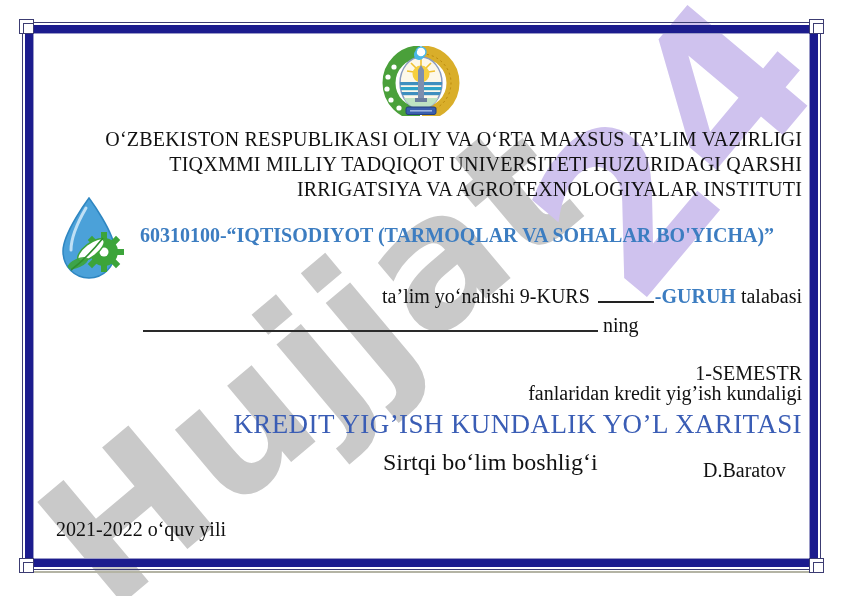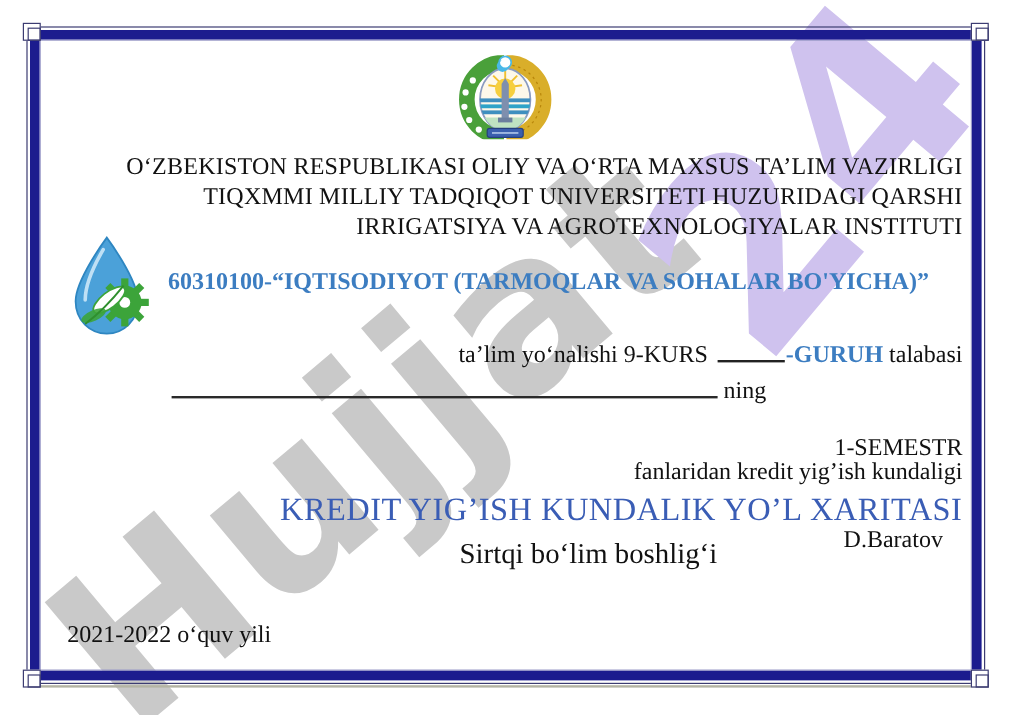--- a/index.html
+++ b/index.html
@@ -31,21 +31,21 @@
   .specialty{top:224px;left:118px;right:46px;text-align:center;font-size:20px;font-weight:bold;color:#3c7dc1;}
   .courseline{top:285px;font-size:20px;}
   .blank-short{display:inline-block;width:56px;border-bottom:2px solid #222;height:15px;margin:0 1px 0 8px;}
   .group-blue{font-weight:bold;color:#3c7dc1;margin-top:28px;}
   .nameline{top:314px;left:143px;width:520px;font-size:20px;white-space:nowrap;}
   .blank-long{display:inline-block;width:455px;border-bottom:2px solid #2a2a2a;height:16px;}
   .semester{top:362px;font-size:20px;}
   .subtitle{top:382px;font-size:20px;}
   .maintitle{top:409px;font-size:27px;font-weight:normal;color:#3a5db5;letter-spacing:0.4px;}
   .sig-role{top:449px;left:383px;font-size:24px;}
-  .sig-name{top:439px;left:703px;font-size:20px;}
+  .sig-name{top:459px;left:703px;font-size:20px;}
   .year{top:518px;left:56px;font-size:20px;}
 </style>
 </head>
 <body>
 
 <div class="page">
 
   <div class="abs wm wm-hujjat">Hujjat</div>
   <div class="abs wm wm-24">24</div>
 

